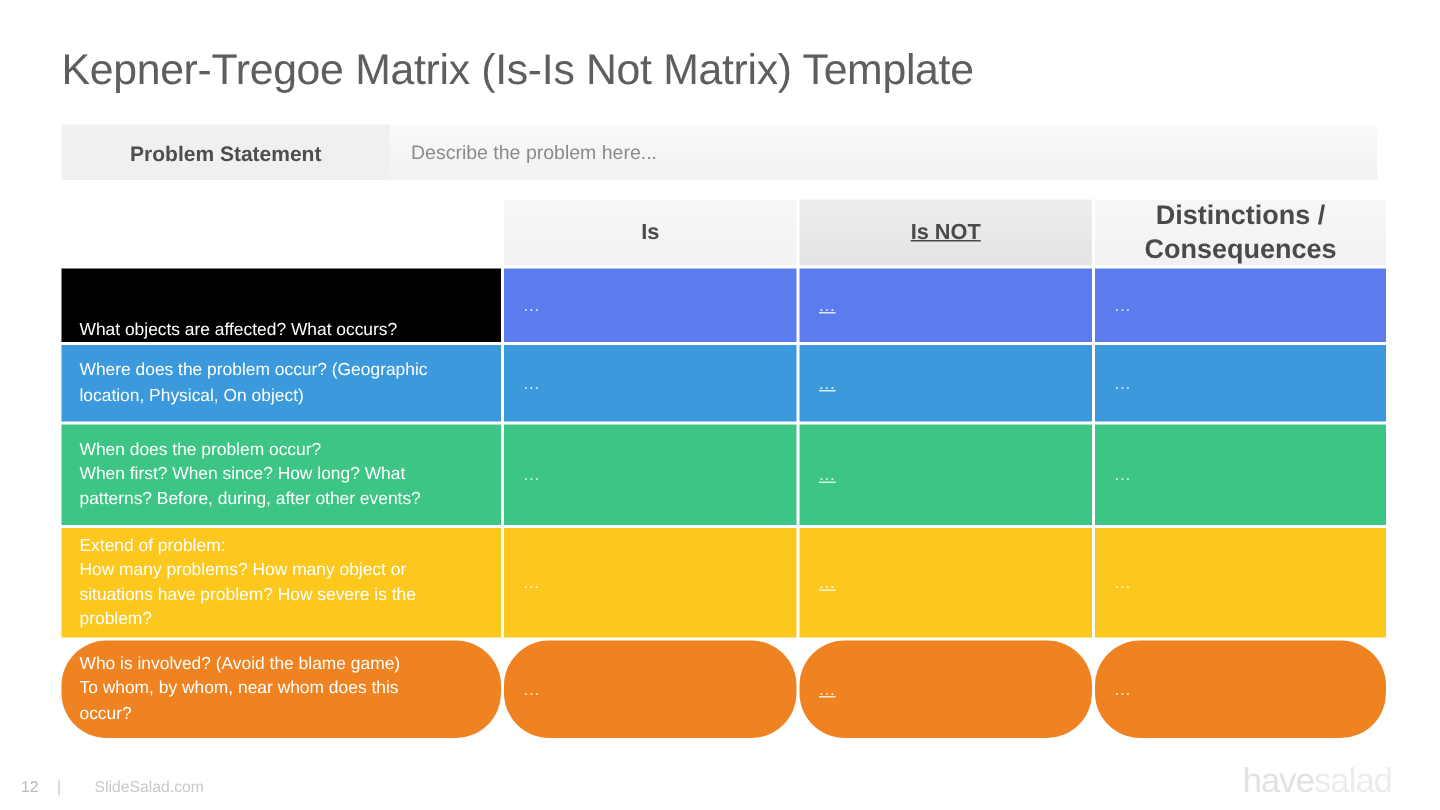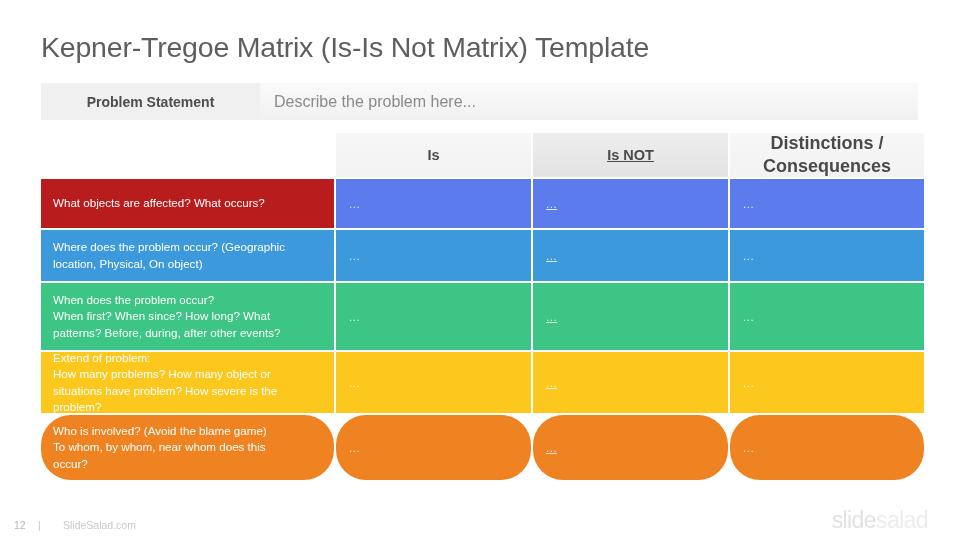--- a/index.html
+++ b/index.html
@@ -50,21 +50,21 @@
     color: #4d4d4d;
     box-sizing: border-box;
   }
   .problem-value {
     flex: 1;
     height: 100%;
     background: linear-gradient(180deg, #fafafa 0%, #f5f5f5 55%, #f1f1f1 100%);
     display: flex;
     align-items: center;
     padding-left: 14px;
-    font-size: 16px;
+    font-size: 13px;
     color: #8a8a8a;
     box-sizing: border-box;
   }
 
   
   .matrix {
     position: absolute;
     left: 41px;
     top: 133px;
     width: 877px;
@@ -121,21 +121,21 @@
     font-size: 11.5px;
     color: rgba(255,255,255,0.82);
     letter-spacing: 0.5px;
   }
   .cell-label span { display: block; }
 
   
   .r1 .cell { height: 49px; }
   .r2 .cell { height: 51px; }
   .r3 .cell { height: 67px; }
-  .r4 .cell { height: 61px; }
+  .r4 .cell { height: 73px; }
   .r5 .cell { height: 65px; border-radius: 30px; }
 
   
   .footer-page {
     position: absolute;
     left: 14px;
     bottom: 9px;
     font-size: 10.5px;
     color: #b9b9b9;
   }
@@ -185,21 +185,21 @@
     <div class="hcell dark col-isnot">Is NOT</div>
     <div class="hcell light two-line col-dist">
       <div>
         <span>Distinctions /</span><br>
         <span>Consequences</span>
       </div>
     </div>
   </div>
 
   <div class="matrix-row body-row r1">
-    <div class="cell cell-label col-label" style="background: #b91c1c;">
+    <div class="cell cell-label col-label" style="background: #000000; align-items: flex-end;">
       <div>
         <span>What objects are affected? What occurs?</span>
       </div>
     </div>
     <div class="cell cell-value col-is" style="background: rgb(92, 124, 238);">...</div>
     <div class="cell cell-value col-isnot" style="background: rgb(92, 124, 238);">...</div>
     <div class="cell cell-value col-dist" style="background: rgb(92, 124, 238);">...</div>
   </div>
 
   <div class="matrix-row body-row r2">
@@ -253,14 +253,14 @@
     <div class="cell cell-value col-isnot" style="background: rgb(239, 130, 33);">...</div>
     <div class="cell cell-value col-dist" style="background: rgb(239, 130, 33);">...</div>
   </div>
 
 </div>
 
 <div class="footer-page">12</div>
 <div class="footer-sep">|</div>
 <div class="footer-site">SlideSalad.com</div>
 <div class="logo">
-  <span class="slide">slide</span><span class="salad">salad</span>
+  <span class="slide">have</span><span class="salad">salad</span>
 </div>
 
 </body></html>

